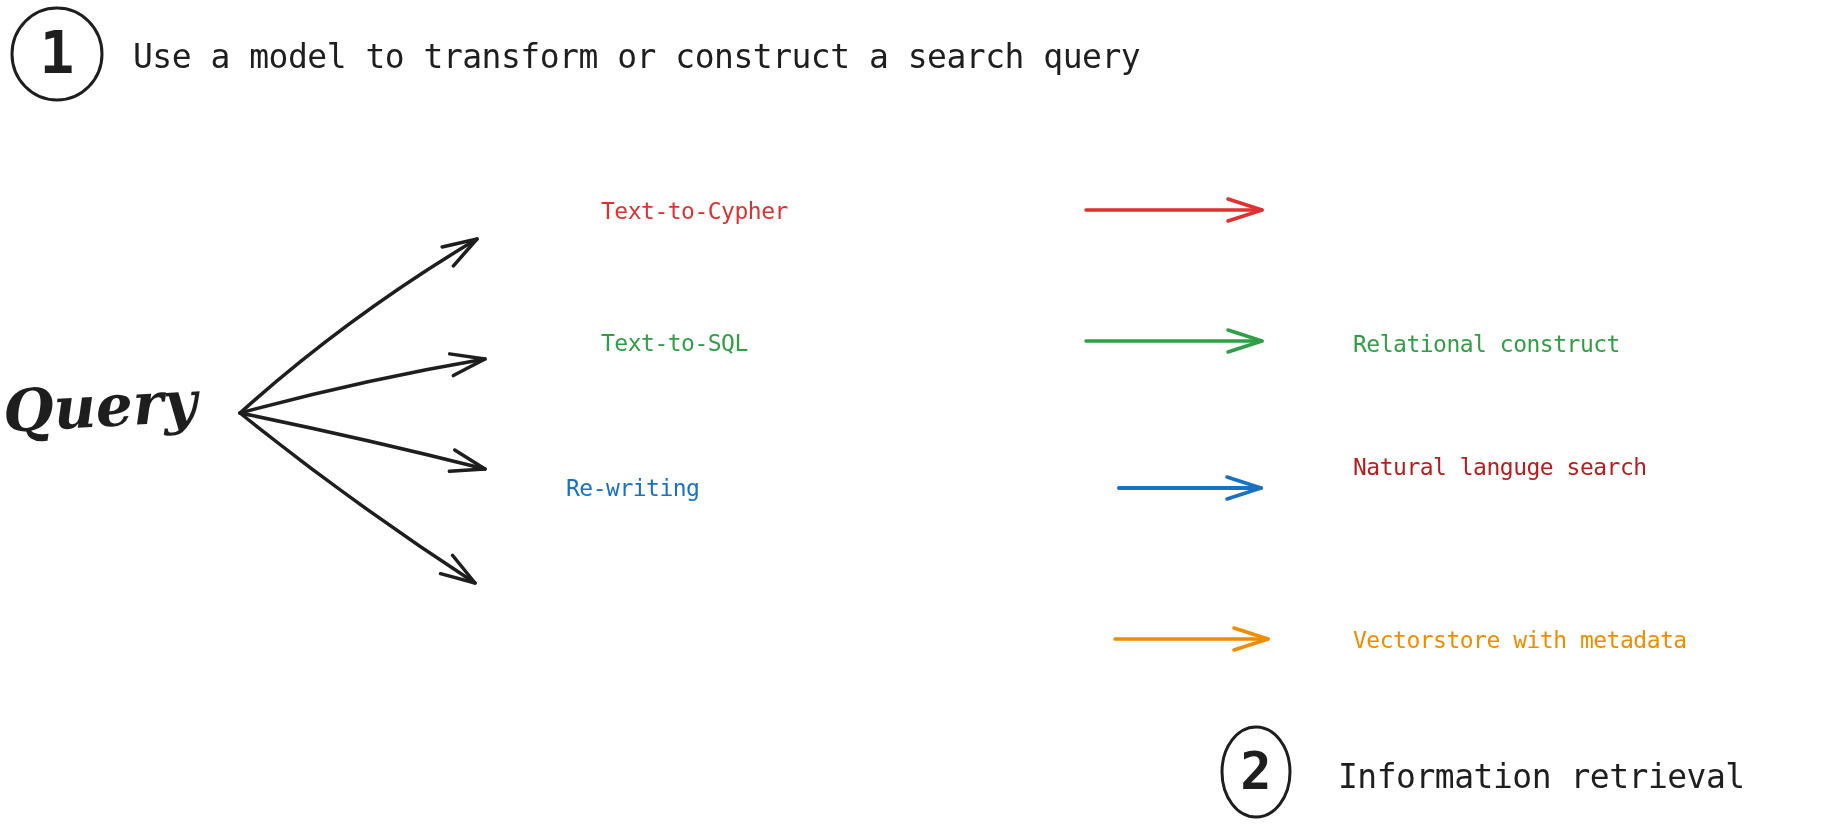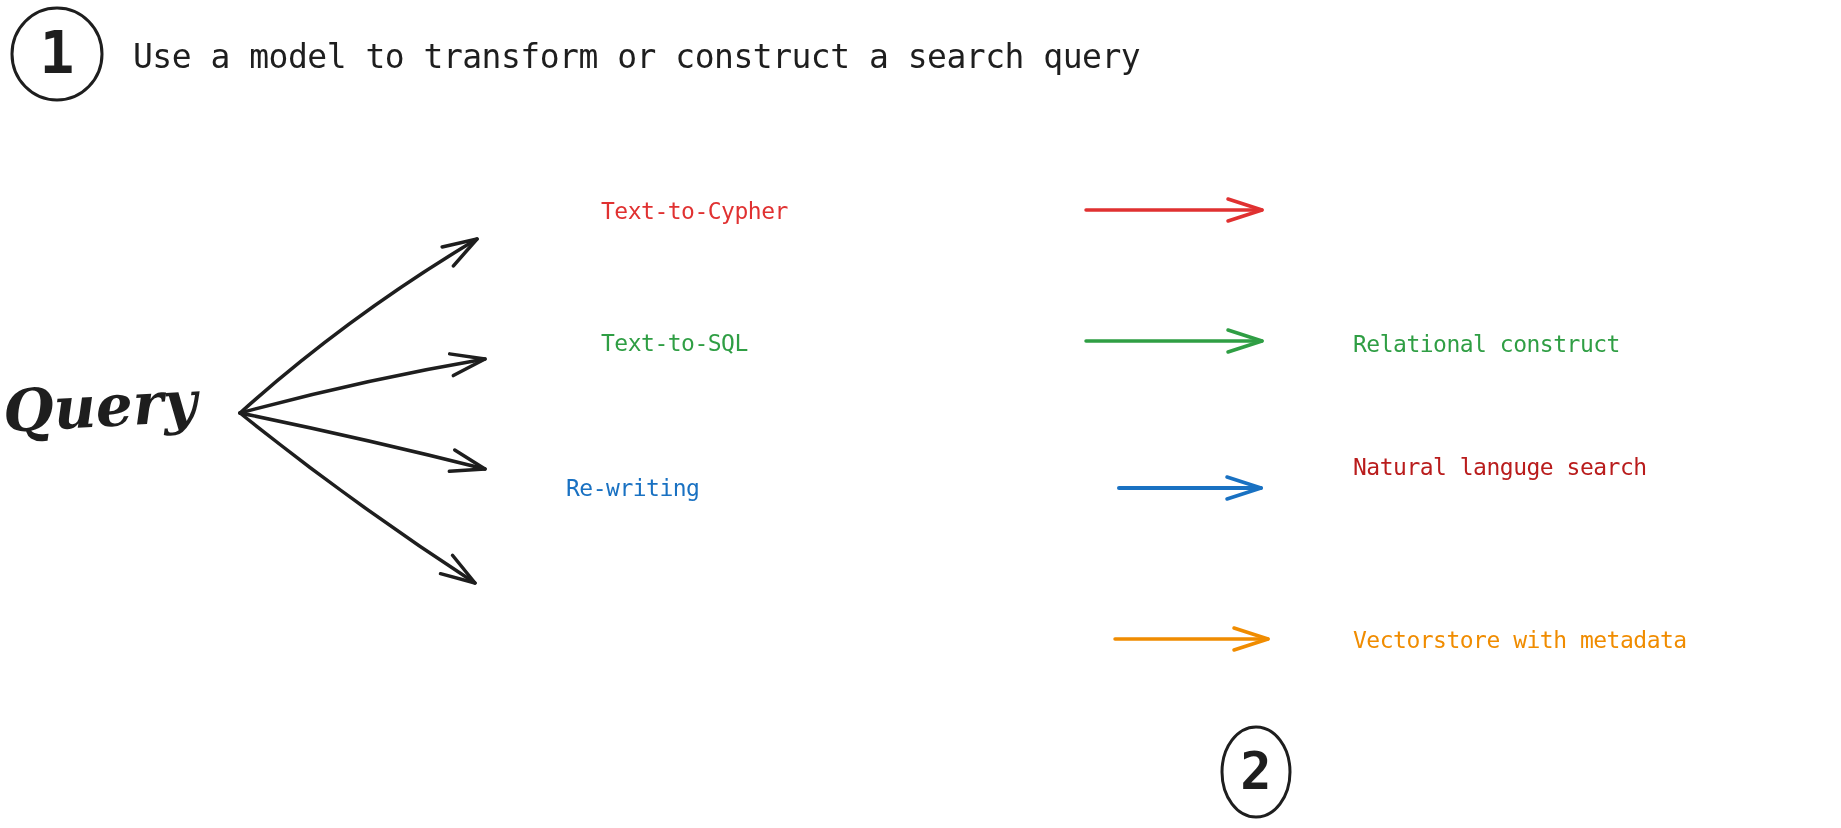--- a/index.html
+++ b/index.html
@@ -98,14 +98,15 @@
 
   <div class="txt row-label" style="left: 601px; top: 211px; color: rgb(224, 49, 49);">Text-to-Cypher</div>
   <div class="txt row-label" style="left: 601px; top: 343px; color: rgb(47, 158, 68);">Text-to-SQL</div>
   <div class="txt row-label" style="left: 554px; top: 488px; color: rgb(25, 113, 194); margin-left: 12px;">Re-writing</div>
 
   <div class="txt row-label" style="left: 1353px; top: 344px; color: rgb(47, 158, 68);">Relational construct</div>
   <div class="txt row-label" style="left: 1353px; top: 467px; color: #b91c1c;">Natural languge search</div>
   <div class="txt row-label" style="left: 1353px; top: 640px; color: rgb(240, 140, 0);">Vectorstore with metadata</div>
 
   <div class="step-number step2-number" style="left:1256px; top:772px;">2</div>
+  <div class="txt step-label" style="left:1338px; top:776px;">Information retrieval</div>
 
 </div>
 
 </body></html>

